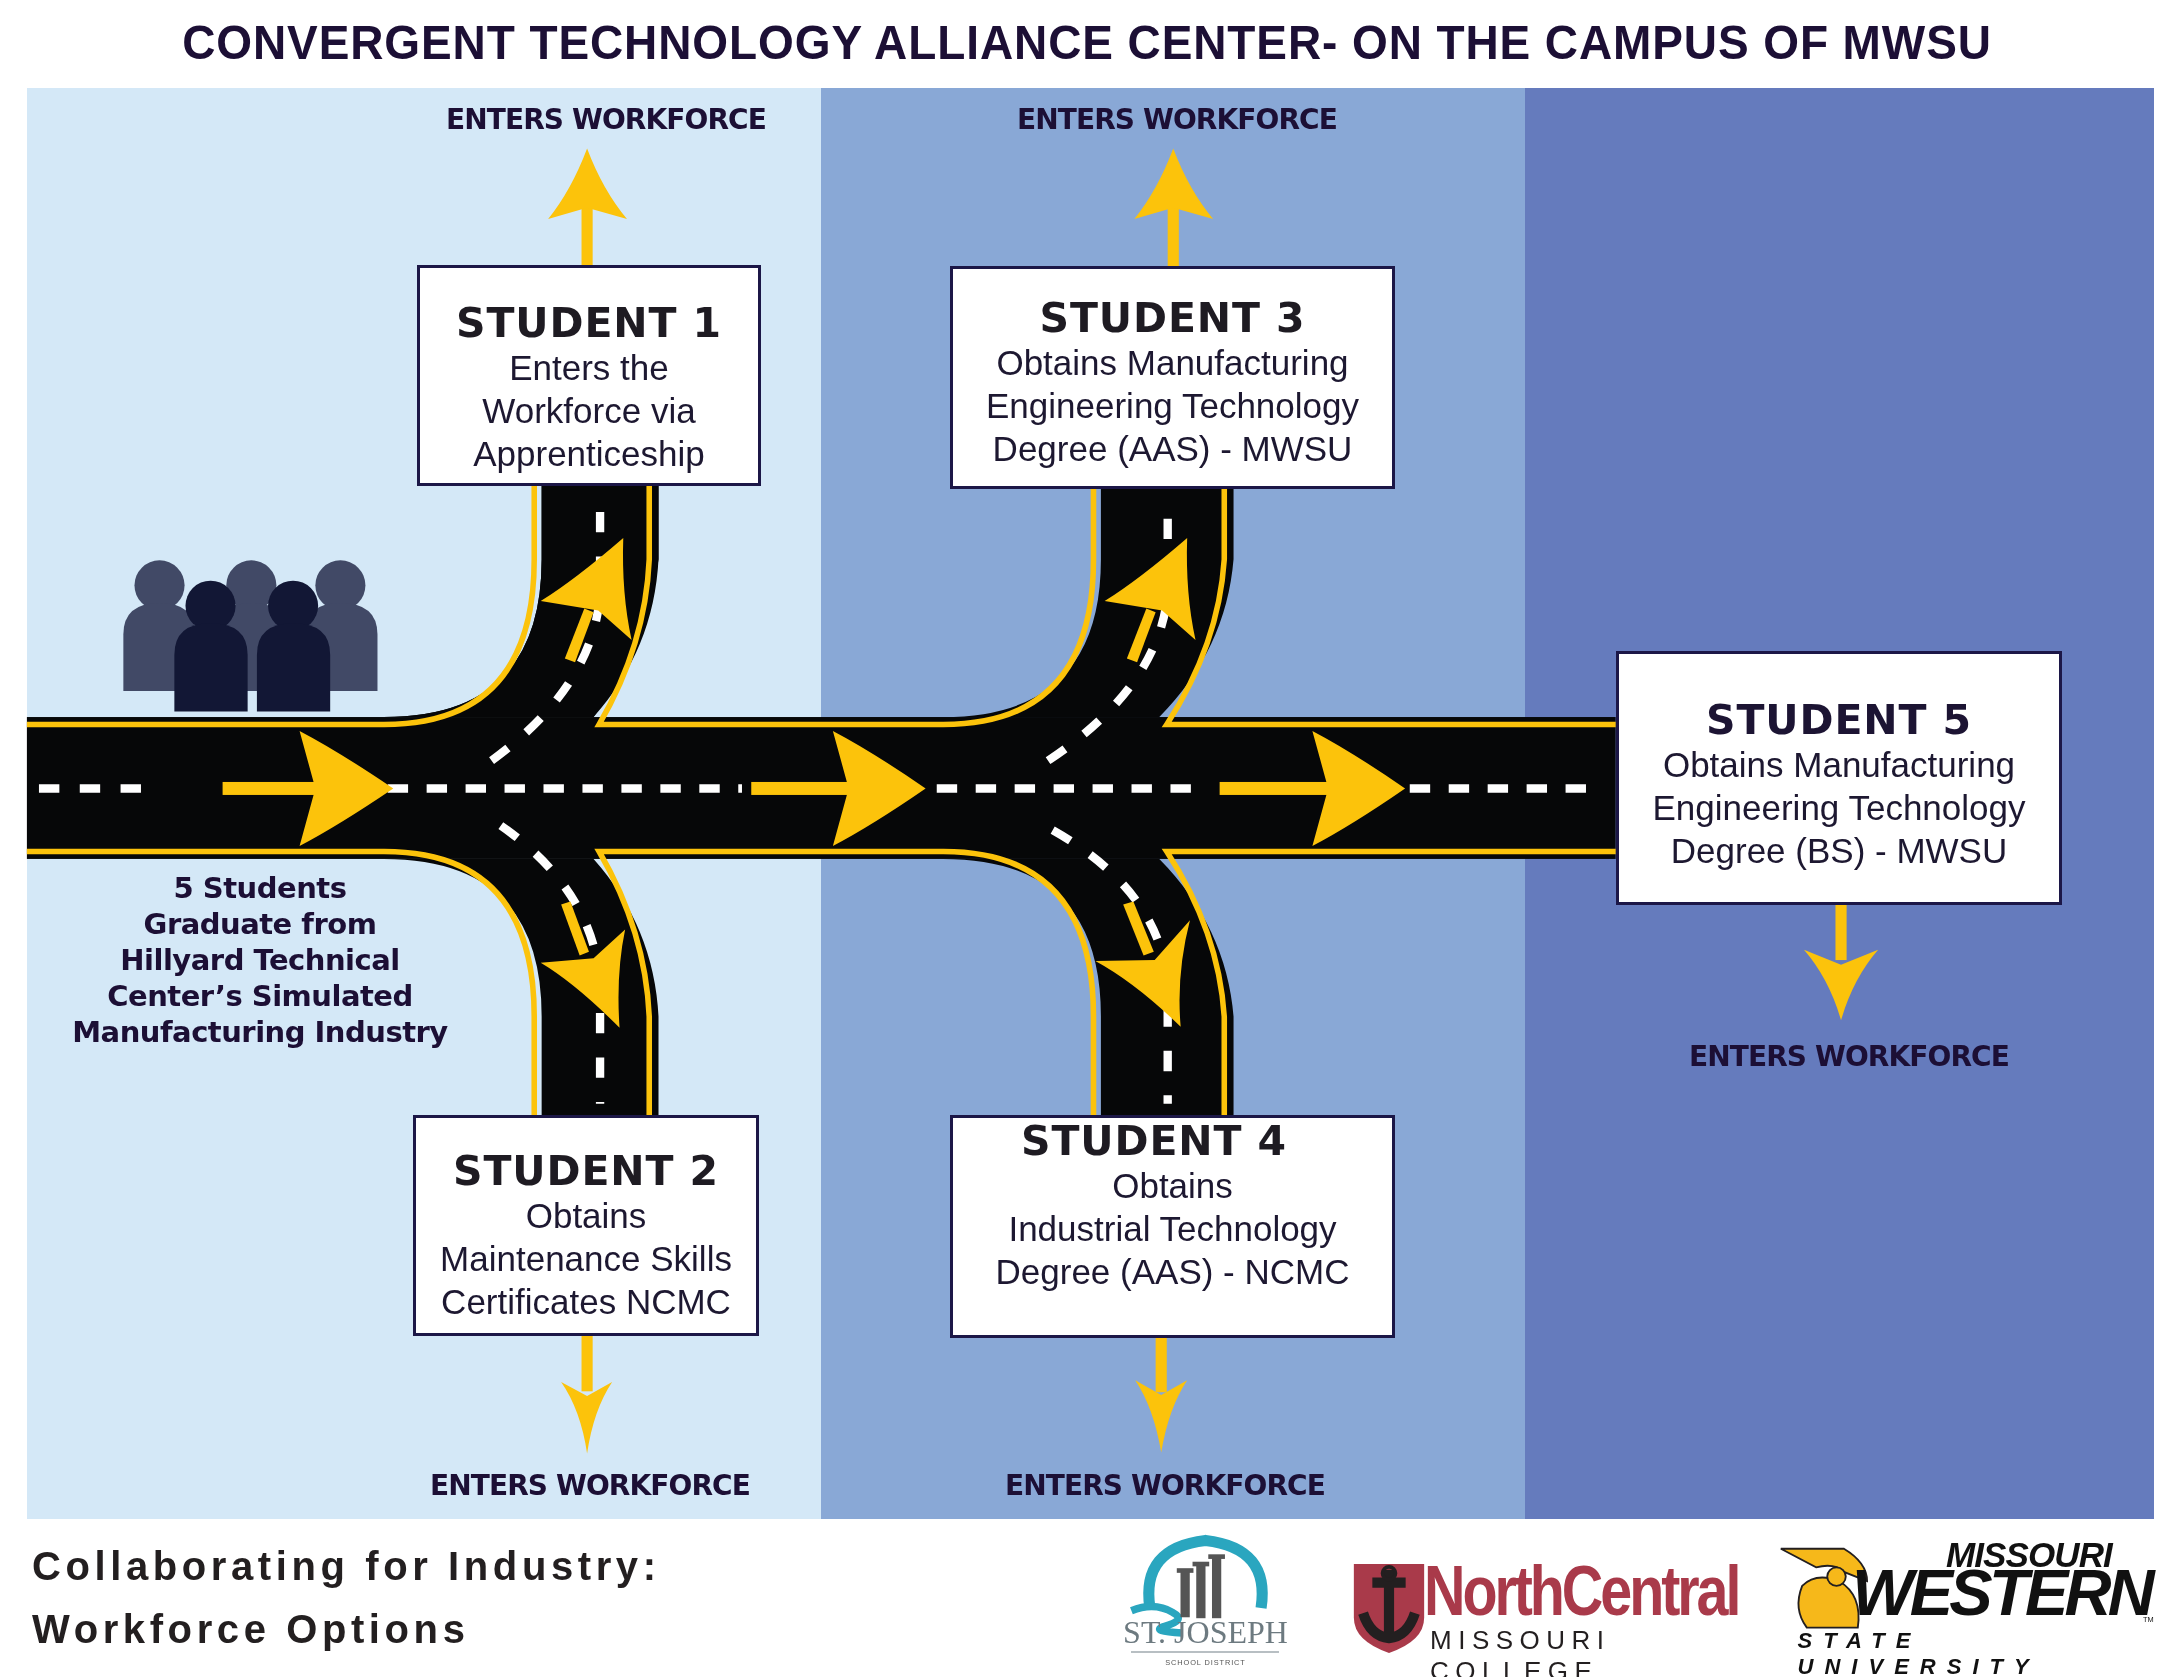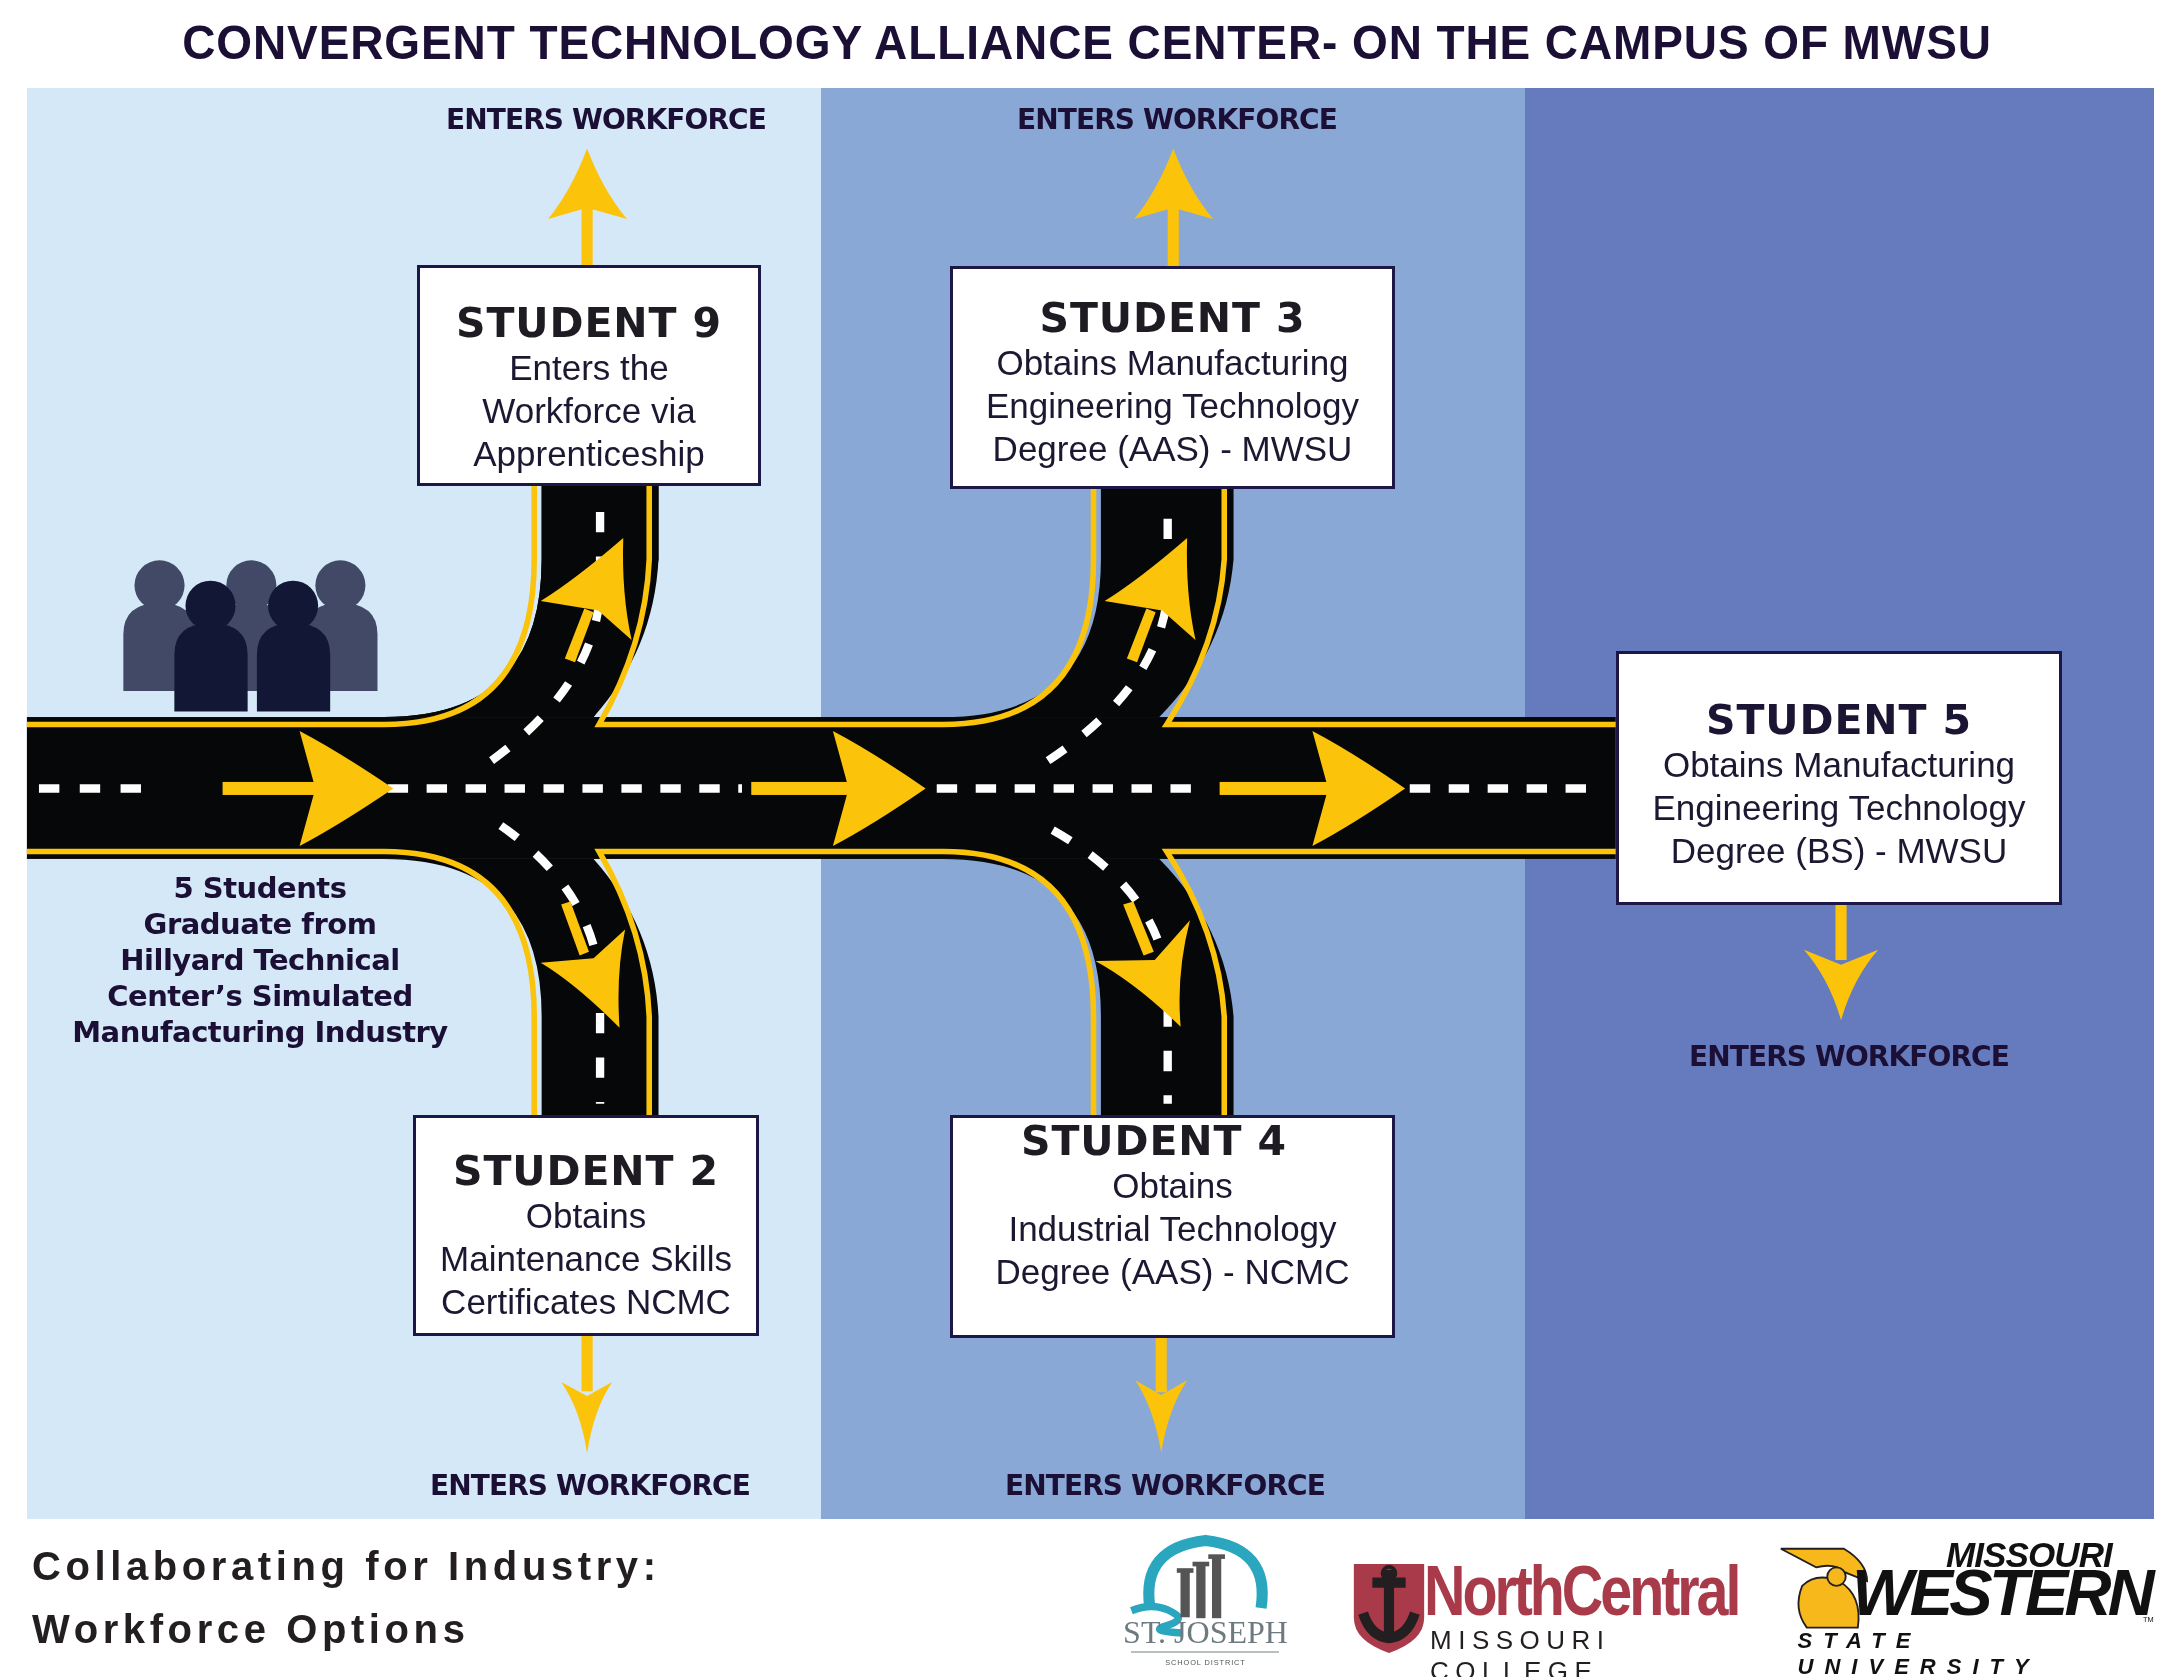--- a/index.html
+++ b/index.html
@@ -135,21 +135,21 @@
 
 <div class="lefttext">
   <div>5 Students</div>
   <div>Graduate from</div>
   <div>Hillyard Technical</div>
   <div>Center’s Simulated</div>
   <div>Manufacturing Industry</div>
 </div>
 
 <div class="box" style="left:417px;top:265px;width:344px;height:221px;padding-top:32px;">
-  <div class="head">STUDENT 9</div>
+  <div class="head">STUDENT 1</div>
   <div class="body">Enters the</div>
   <div class="body">Workforce via</div>
   <div class="body">Apprenticeship</div>
 </div>
 
 <div class="box" style="left:413px;top:1115px;width:346px;height:221px;padding-top:30px;">
   <div class="head">STUDENT 2</div>
   <div class="body">Obtains</div>
   <div class="body">Maintenance Skills</div>
   <div class="body">Certificates NCMC</div>

